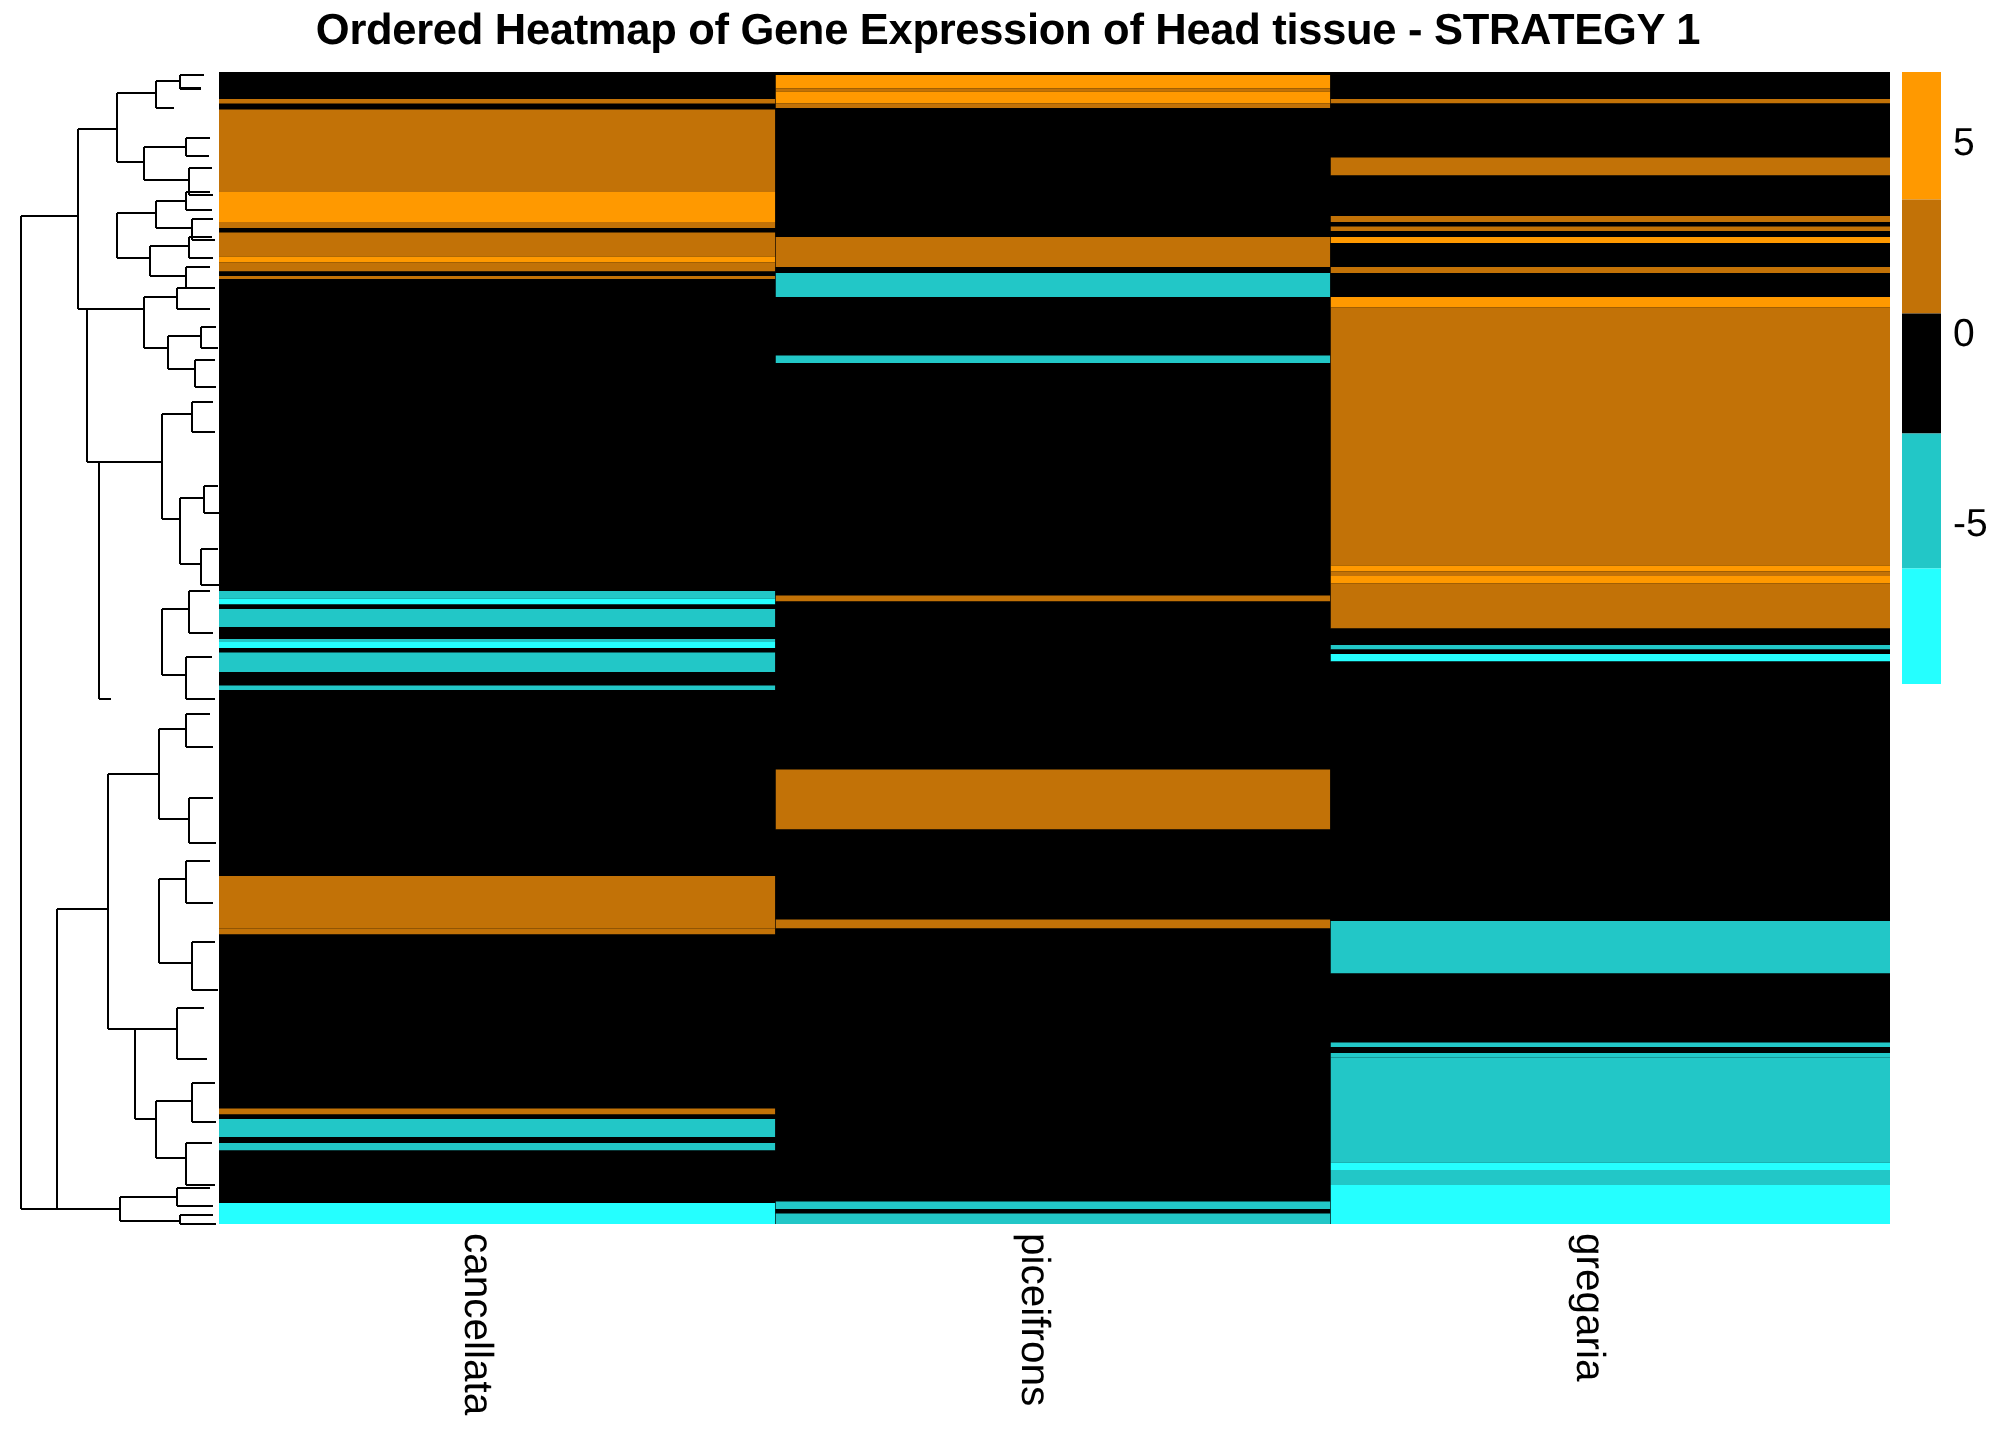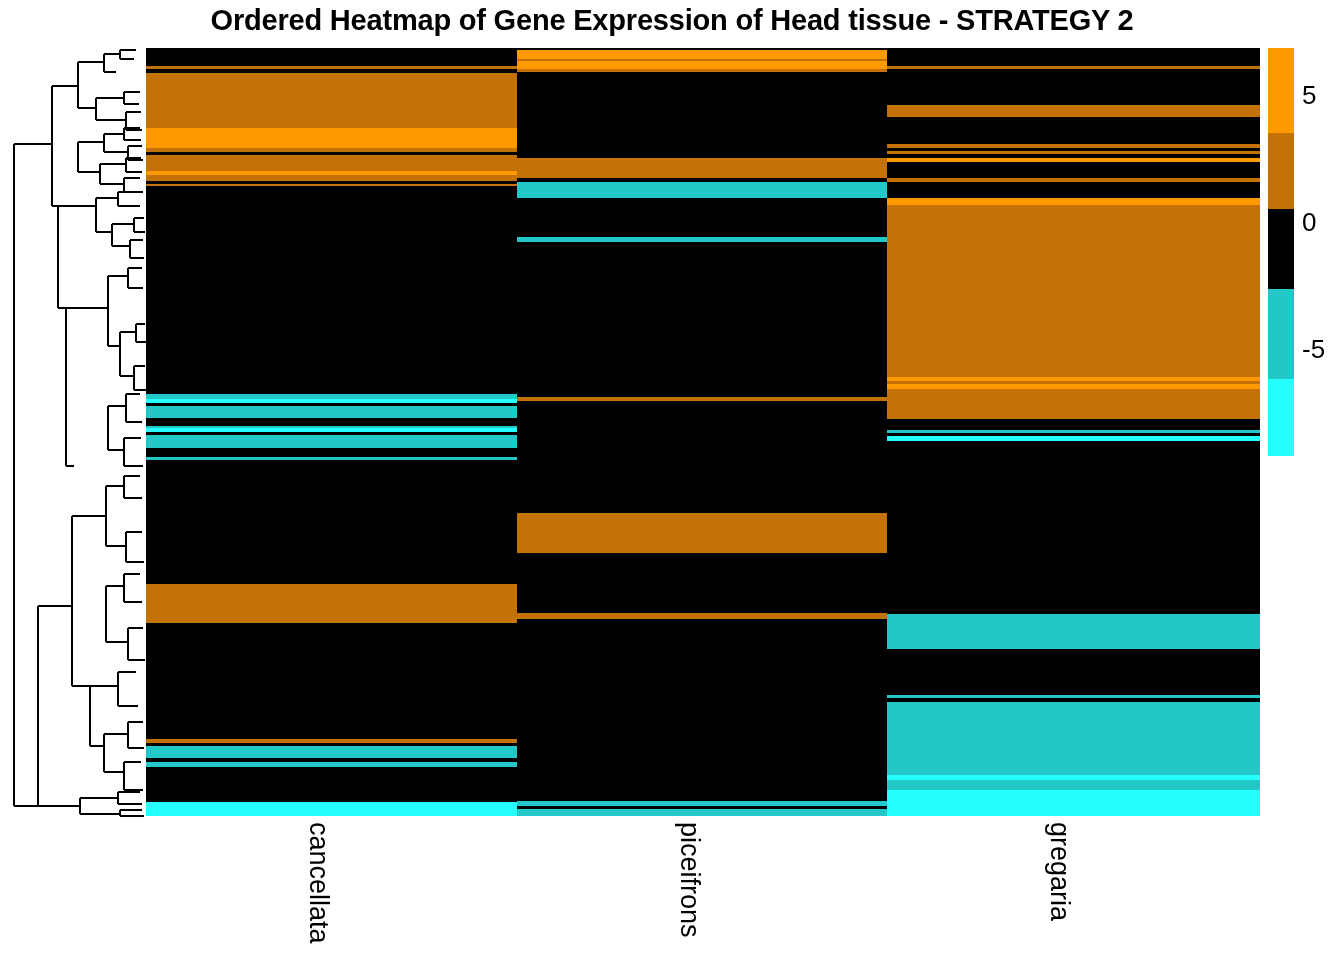--- a/index.html
+++ b/index.html
@@ -44,21 +44,21 @@
   #key-bar{position:absolute;left:0;top:0;width:26px;height:408px;}
   .key-seg{position:absolute;left:0;width:26px;}
   .key-tick{position:absolute;left:34px;font-size:26px;color:#000;
             transform:translateY(-50%);white-space:nowrap;}
 </style>
 </head>
 <body>
 
 <div id="root">
 
-  <div id="plot-title">Ordered Heatmap of Gene Expression of Head tissue - STRATEGY 2</div>
+  <div id="plot-title">Ordered Heatmap of Gene Expression of Head tissue - STRATEGY 1</div>
 
   <div id="dendrogram">
     <svg viewBox="0 0 148 772" preserveAspectRatio="none">
       <g fill="none" stroke="#000" stroke-width="1.6" shape-rendering="crispEdges">
 
         <path d="M14 98 L14 760 M14 98 L52 98 M14 760 L38 760"></path>
 
         <path d="M52 98 L52 160 M52 98 L52 40 M52 40 L78 40 M52 160 L58 160"></path>
         <path d="M78 16 L78 62 M78 16 L104 16 M78 62 L96 62"></path>
         <path d="M104 8 L104 26 M104 8 L120 8 M104 26 L116 26"></path>

